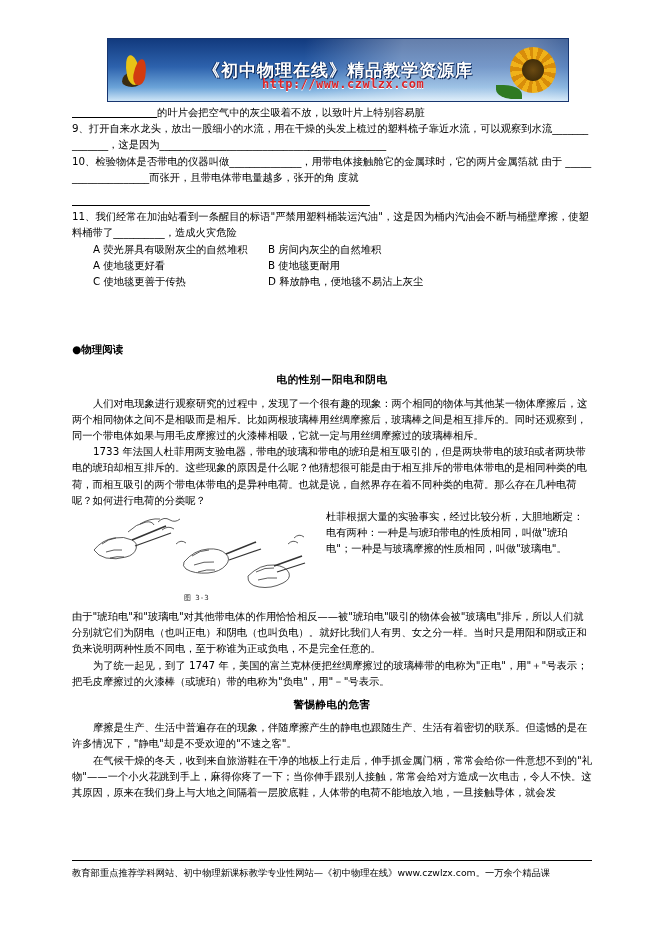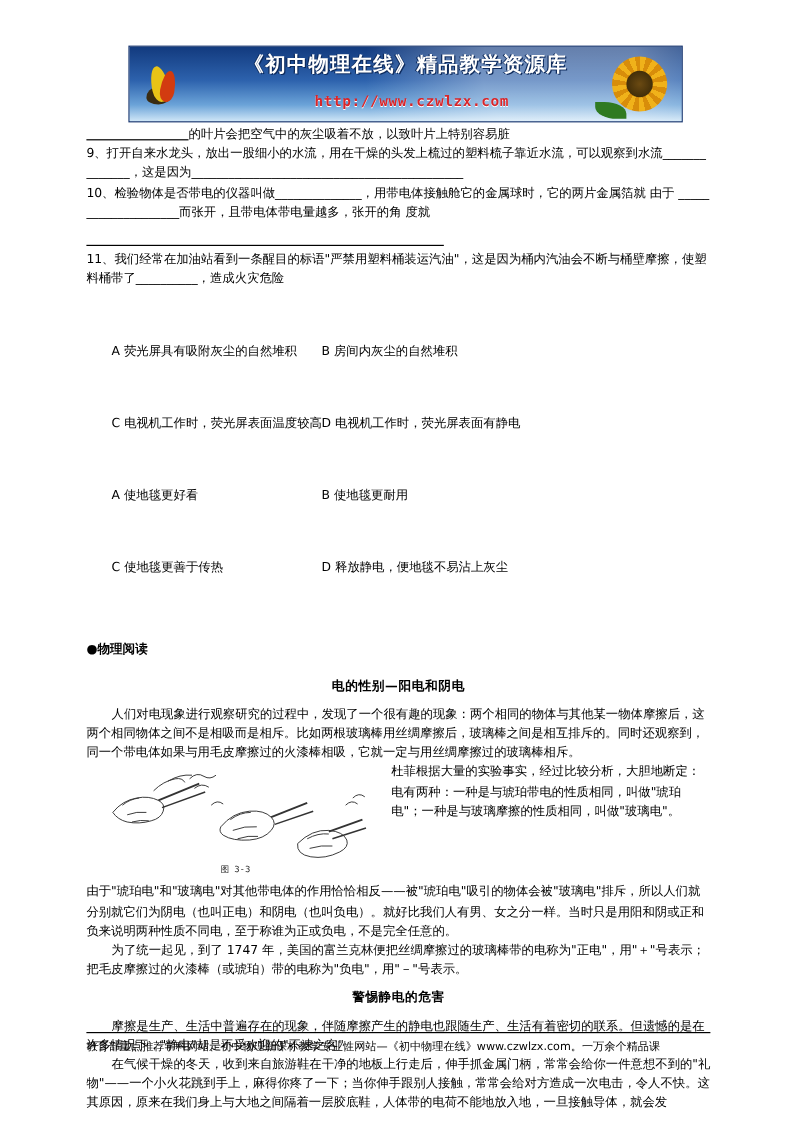--- a/index.html
+++ b/index.html
@@ -66,21 +66,21 @@
   .banner .flame .f3 {
     position: absolute;
     left: 2px; top: 20px;
     width: 20px; height: 14px;
     background: #3a2c12;
     border-radius: 40% 60% 50% 50% / 60% 50% 50% 40%;
   }
   .banner .title-cn {
     position: absolute;
     left: 95px;
-    top: 3px;
+    top: 20px;
     font-family: "DejaVu Serif", "Liberation Serif", serif;
     font-size: 17px;
     font-weight: bold;
     color: #ffffff;
     letter-spacing: 1px;
     text-shadow: 1px 1px 0 #0d2a5c, -1px 0 0 #0d2a5c;
     white-space: nowrap;
   }
   .banner .title-url {
     position: absolute;
@@ -153,21 +153,20 @@
     white-space: pre;
   }
   .opts .colA {
     display: inline-block;
     width: 196px;
     padding-left: 21px;
     box-sizing: border-box;
   }
   .opts .colB {
     display: inline-block;
-    margin-top: 44px;
   }
 
   .section-head {
     font-size: 10.5px;
     font-weight: bold;
     margin-top: 32px;
   }
   .article-title {
     text-align: center;
     font-size: 10.6px;
@@ -247,36 +246,36 @@
     <div class="line">9、打开自来水龙头，放出一股细小的水流，用在干燥的头发上梳过的塑料梳子靠近水流，可以观察到水流______________，这是因为____________________________________________</div>
 
     <div class="line">10、检验物体是否带电的仪器叫做______________，用带电体接触舱它的金属球时，它的两片金属箔就 由于 ____________________而张开，且带电体带电量越多，张开的角 度就</div>
 
     <div class="gap-s"></div>
     <div class="line"><span class="ul">&nbsp;&nbsp;&nbsp;&nbsp;&nbsp;&nbsp;&nbsp;&nbsp;&nbsp;&nbsp;&nbsp;&nbsp;&nbsp;&nbsp;&nbsp;&nbsp;&nbsp;&nbsp;&nbsp;&nbsp;&nbsp;&nbsp;&nbsp;&nbsp;&nbsp;&nbsp;&nbsp;&nbsp;&nbsp;&nbsp;&nbsp;&nbsp;&nbsp;&nbsp;&nbsp;&nbsp;&nbsp;&nbsp;&nbsp;&nbsp;&nbsp;&nbsp;&nbsp;&nbsp;&nbsp;&nbsp;&nbsp;&nbsp;&nbsp;&nbsp;&nbsp;&nbsp;&nbsp;&nbsp;&nbsp;&nbsp;&nbsp;&nbsp;&nbsp;&nbsp;&nbsp;&nbsp;&nbsp;&nbsp;&nbsp;&nbsp;&nbsp;&nbsp;&nbsp;&nbsp;&nbsp;&nbsp;&nbsp;&nbsp;&nbsp;&nbsp;&nbsp;&nbsp;&nbsp;&nbsp;&nbsp;&nbsp;&nbsp;&nbsp;&nbsp;&nbsp;&nbsp;&nbsp;&nbsp;&nbsp;&nbsp;</span></div>
 
     <div class="line">11、我们经常在加油站看到一条醒目的标语"严禁用塑料桶装运汽油"，这是因为桶内汽油会不断与桶壁摩擦，使塑料桶带了__________，造成火灾危险</div>
 
     <div class="opts"><span class="colA">A 荧光屏具有吸附灰尘的自然堆积</span><span class="colB">B 房间内灰尘的自然堆积</span></div>
-    <div class="opts"><span class="colA">C 电视机工作时，荧光屏表面温度较高</span><span class="colB">D 电视机工作时，荧光屏表面有静电</span></div>
 
     <div class="opts"><span class="colA">A 使地毯更好看</span><span class="colB">B 使地毯更耐用</span></div>
     <div class="opts"><span class="colA">C 使地毯更善于传热</span><span class="colB">D 释放静电，便地毯不易沾上灰尘</span></div>
 
     <div class="gap-l"></div>
 
     <div class="section-head">●物理阅读</div>
 
     <div class="gap-m"></div>
 
     <div class="article-title">电的性别—阳电和阴电</div>
 
     <div class="gap-s"></div>
 
     <div class="line indent2">人们对电现象进行观察研究的过程中，发现了一个很有趣的现象：两个相同的物体与其他某一物体摩擦后，这两个相同物体之间不是相吸而是相斥。比如两根玻璃棒用丝绸摩擦后，玻璃棒之间是相互排斥的。同时还观察到，同一个带电体如果与用毛皮摩擦过的火漆棒相吸，它就一定与用丝绸摩擦过的玻璃棒相斥。</div>
+    <div class="line indent2">1733 年法国人杜菲用两支验电器，带电的玻璃和带电的琥珀是相互吸引的，但是两块带电的玻珀或者两块带电的琥珀却相互排斥的。这些现象的原因是什么呢？他猜想很可能是由于相互排斥的带电体带电的是相同种类的电荷，而相互吸引的两个带电体带电的是异种电荷。也就是说，自然界存在着不同种类的电荷。那么存在几种电荷呢？如何进行电荷的分类呢？</div>
 
     <div class="clearfix">
       <div class="figure-wrap">
         <svg width="230" height="94" viewBox="0 0 230 94" xmlns="http://www.w3.org/2000/svg">
           <g fill="none" stroke="#333" stroke-width="0.8">
 
             <path d="M6 40 q8 -10 20 -12 q10 -2 18 2 q6 3 4 9 q-2 6 -10 8 q-10 3 -20 1 q-8 -2 -12 -8z"></path>
             <path d="M14 34 q6 -5 14 -6"></path>
             <path d="M18 42 q8 -3 16 -2"></path>
             <path d="M22 48 q7 -2 14 -1"></path>

